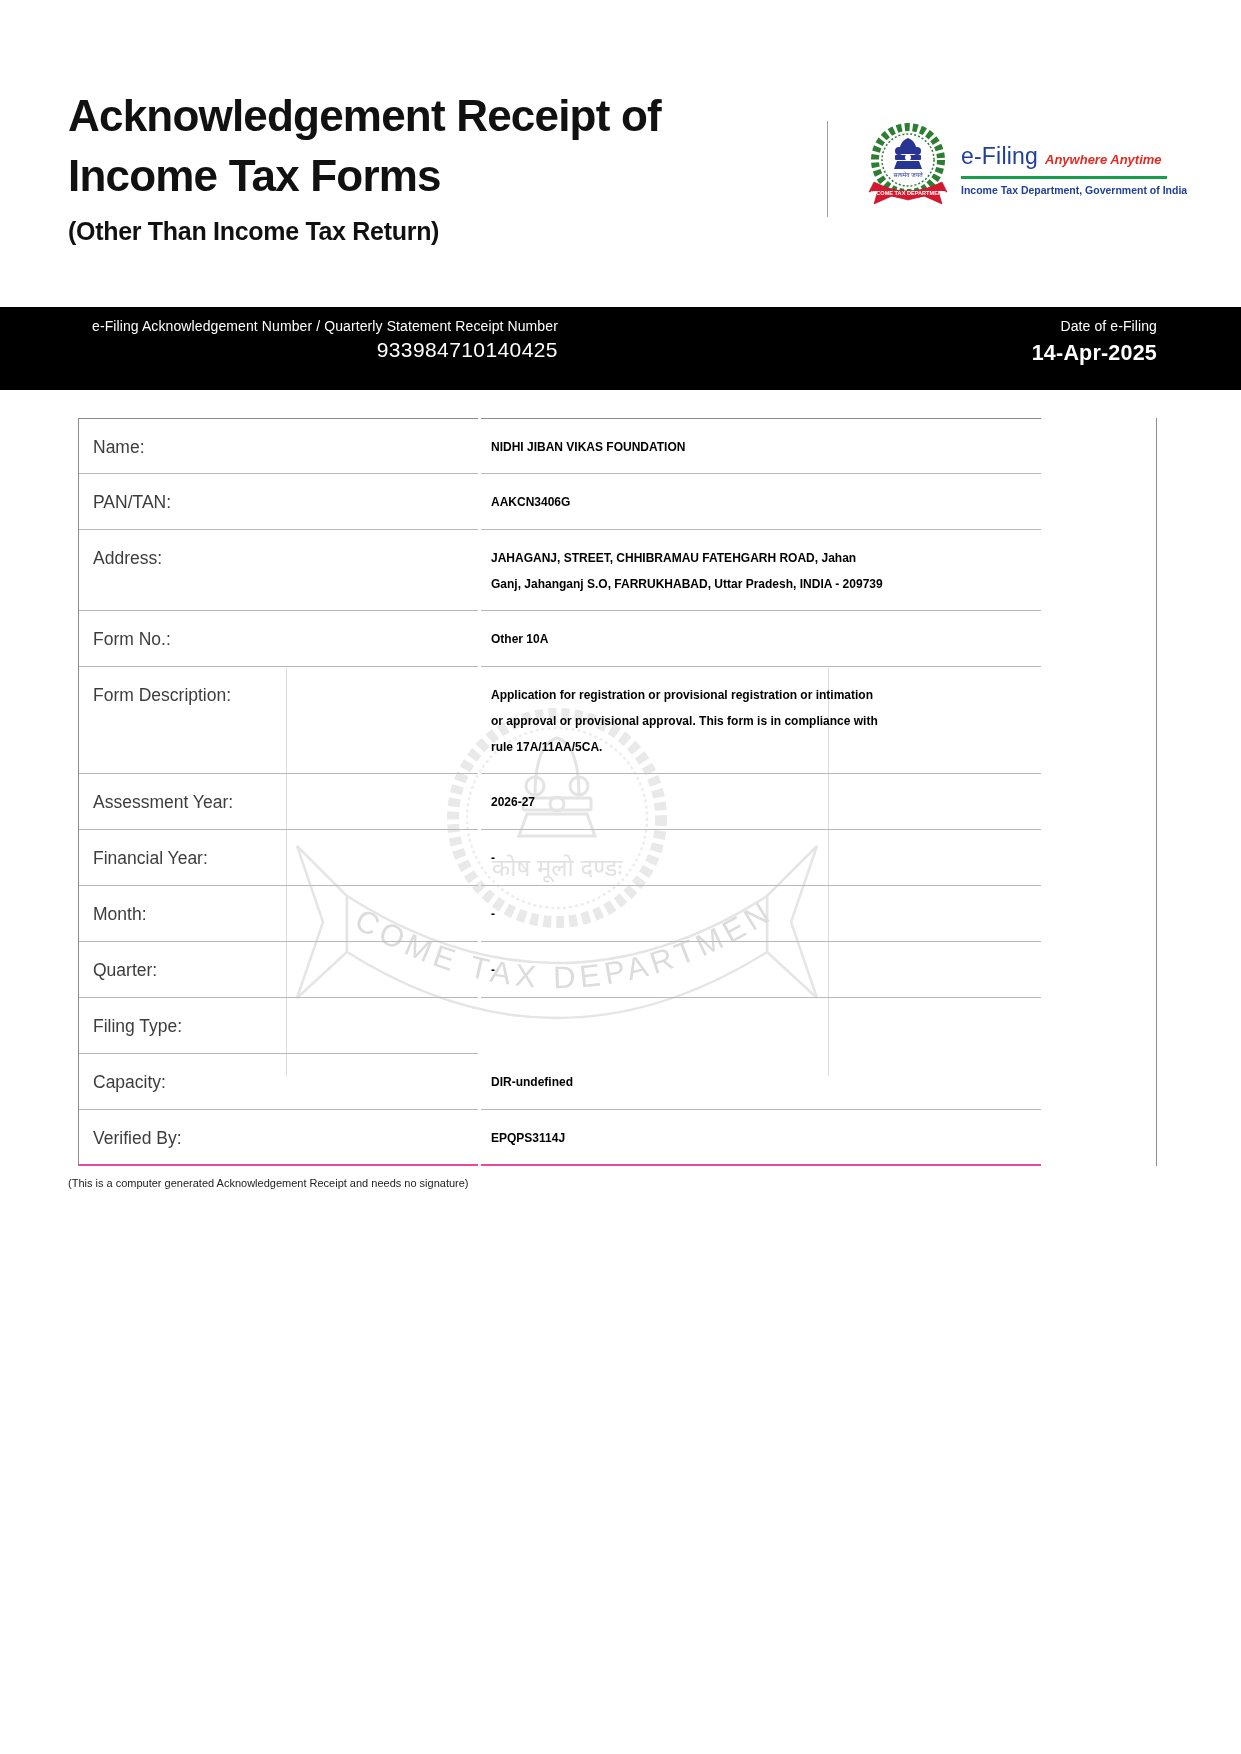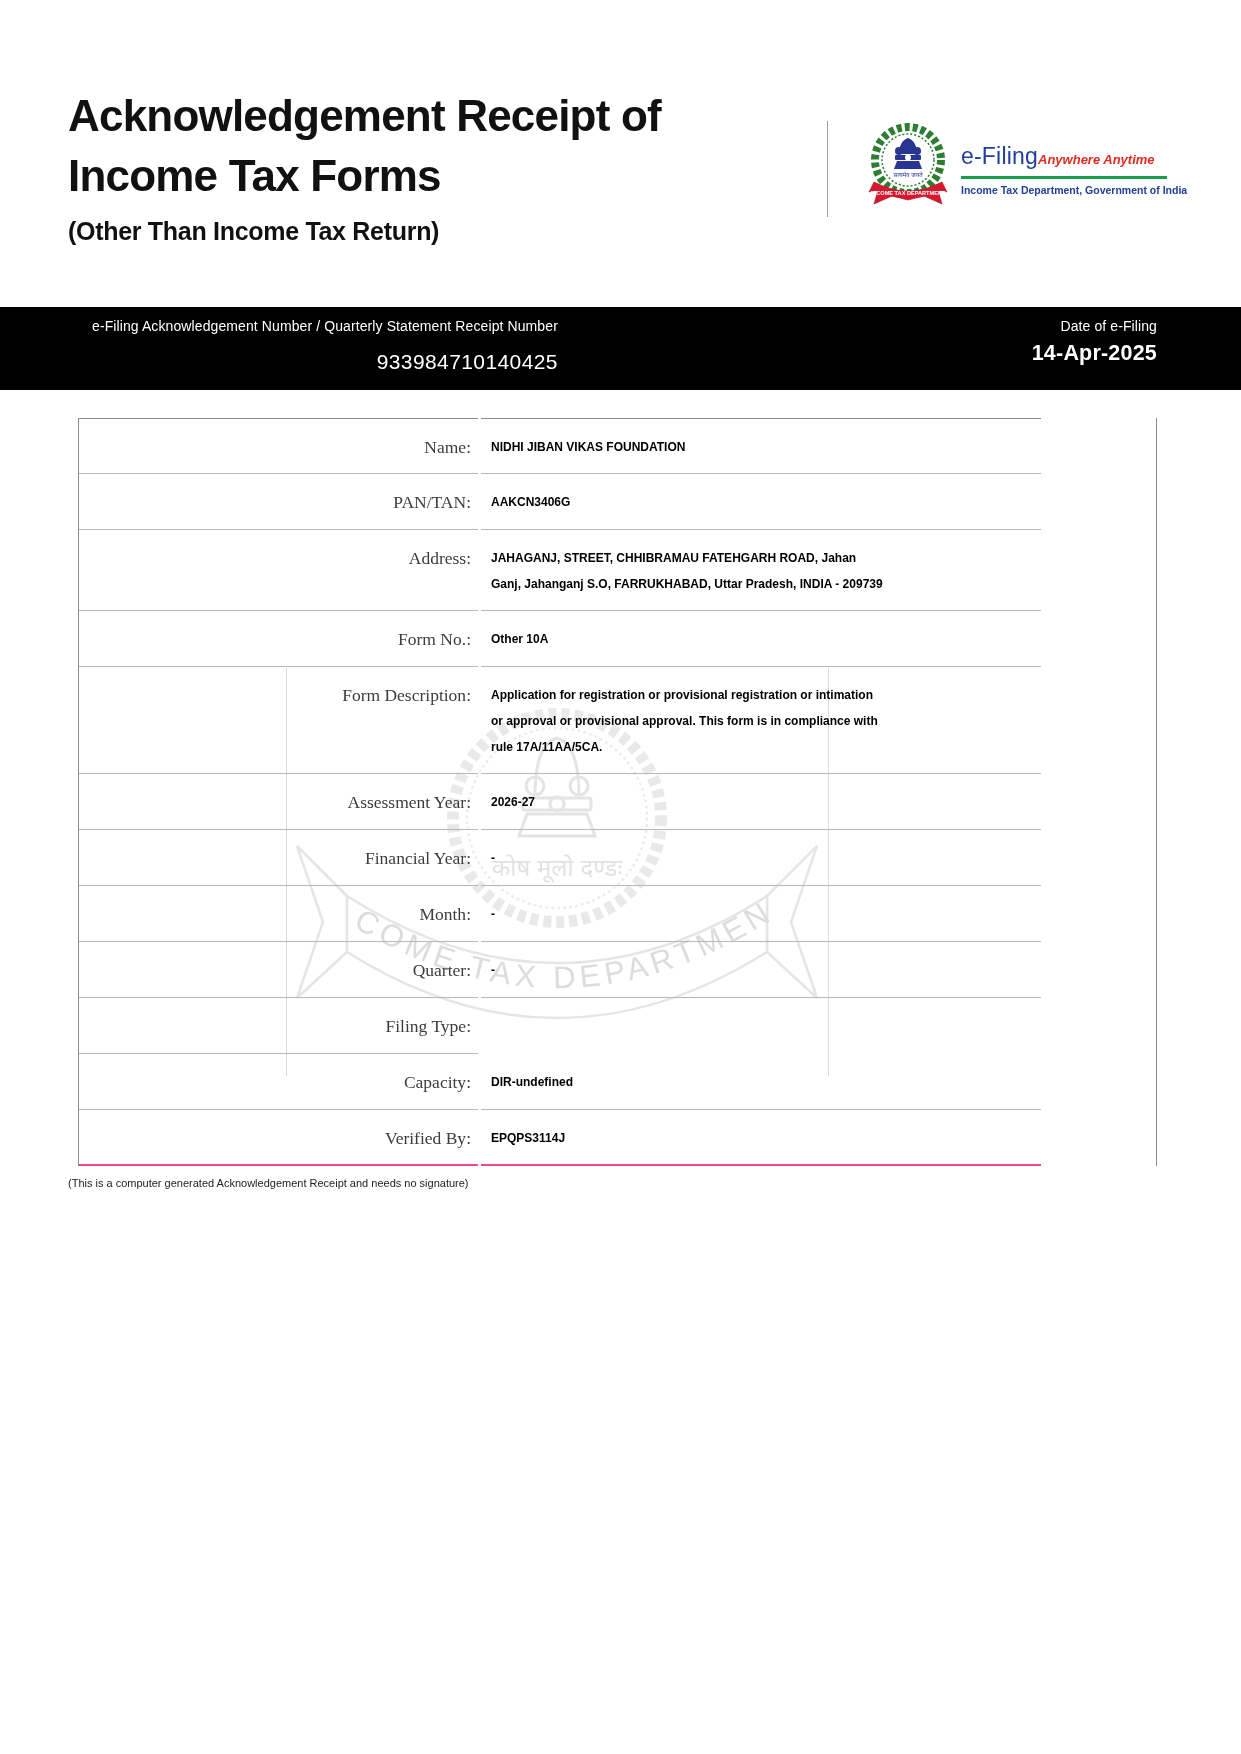--- a/index.html
+++ b/index.html
@@ -24,33 +24,33 @@
   
   .logo-block{
     position:absolute;left:827px;top:120px;height:98px;
     display:flex;align-items:center;
   }
   .logo-divider{width:1px;height:96px;background:#9f9f9f;}
   .emblem{margin-left:40px;width:80px;height:98px;}
   .efiling-col{margin-left:13px;width:206px;}
   .efiling-row{display:flex;align-items:baseline;}
   .efiling-brand{font-size:23px;font-weight:500;color:#21409a;letter-spacing:0.2px;}
-  .efiling-tagline{font-size:13px;font-style:italic;font-weight:700;color:#e02b20;}
+  .efiling-tagline{margin-left:7px;font-size:13px;font-style:italic;font-weight:700;color:#e02b20;}
   .efiling-rule{margin-top:6px;height:3px;background:#169e4a;width:100%;}
   .efiling-dept{margin-top:5px;font-size:10.5px;font-weight:700;color:#21409a;white-space:nowrap;}
   
   .ack-bar{
     position:absolute;left:0;top:307px;width:100%;height:83px;
     background:#000;color:#fff;box-sizing:border-box;
     padding:11px 84px 0 92px;
     display:flex;justify-content:space-between;
   }
   .ack-left{display:flex;flex-direction:column;text-align:right;}
   .ack-label{font-size:14px;letter-spacing:0.1px;}
-  .ack-number{margin-top:16px;font-size:21px;letter-spacing:0.4px;}
+  .ack-number{margin-top:4px;font-size:21px;letter-spacing:0.4px;}
   .ack-right{display:flex;flex-direction:column;text-align:right;}
   .ack-date{margin-top:7px;font-size:21.5px;font-weight:700;letter-spacing:0.2px;}
   
   .watermark{
     position:absolute;left:286px;top:668px;width:541px;height:408px;
     border-left:1px solid #dadada;border-right:1px solid #dadada;
     z-index:0;
   }
   
   .info-table{
@@ -63,23 +63,23 @@
   .t-row .cell{
     border-bottom:1px solid #b8b8b8;
     box-sizing:border-box;
     padding-top:15px;padding-bottom:13px;
     min-height:56px;
     background:transparent;
   }
   .t-row:first-child .cell{border-top:1px solid #8c8c8c;}
   .t-row:last-child .cell{border-bottom:2px solid #ec4899;}
   .cell-label{
-    display:flex;justify-content:flex-end;align-items:flex-start;
+    display:flex;justify-content:flex-start;align-items:flex-start;
     padding-left:14px;padding-right:7px;
-    font-size:17.5px;color:#3d3d3d;line-height:26px;font-family:Liberation Serif, serif;
+    font-size:17.5px;color:#3d3d3d;line-height:26px;
   }
   .colon{color:#3d3d3d;font-weight:400;}
   .cell-value{
     padding-left:10px;padding-right:16px;
     font-size:12px;font-weight:700;color:#000;line-height:26px;
     white-space:pre-line;
     max-width:560px;
   }
   
   .footer-note{

